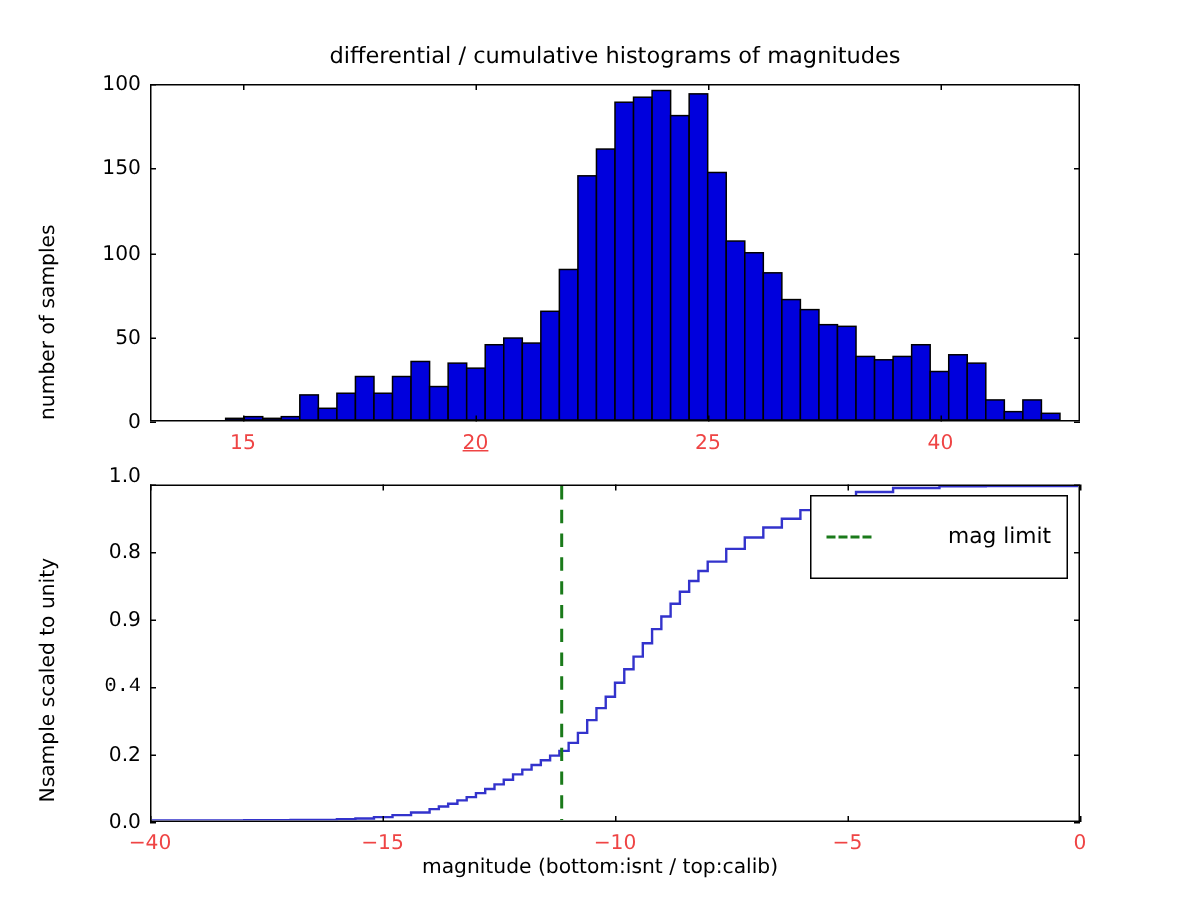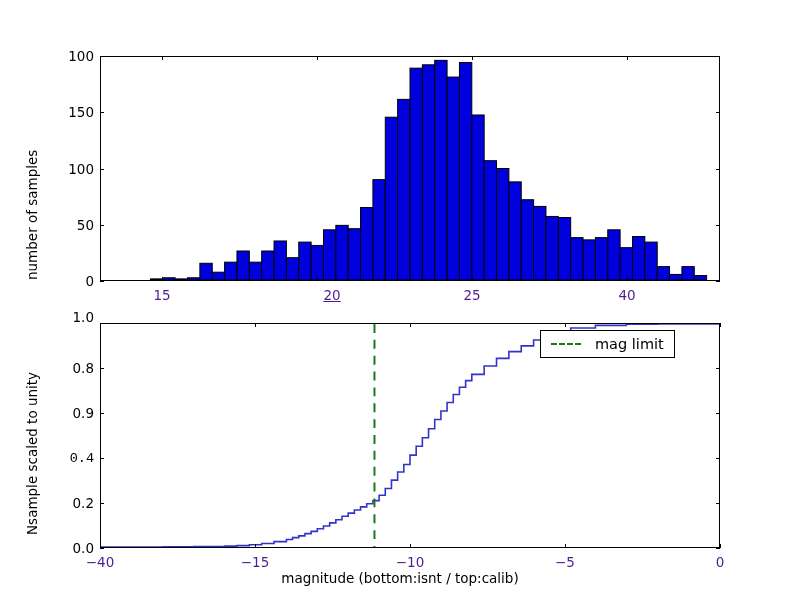--- a/index.html
+++ b/index.html
@@ -32,46 +32,48 @@
     transform:rotate(-90deg);
   }
 
   
   .tick{position:absolute;background:#000;}
   .xtick{width:1px;height:4px;}
   .xtick-top{width:1px;height:4px;}
   .ytick{height:1px;width:4px;}
   .ytick-right{height:1px;width:4px;}
   .xticklabel{
-    position:absolute;font-size:13.5px;color:#4c1d95;
+    position:absolute;font-size:13.5px;color:#ef4444;
     transform:translateX(-50%);white-space:nowrap;
   }
   .yticklabel{
     position:absolute;font-size:13.5px;color:#000;
     transform:translateY(-50%);white-space:nowrap;text-align:right;
   }
 
   
   .legend{
     position:absolute;box-sizing:border-box;
     border:1px solid #000;background:#fff;
     display:flex;align-items:center;
-    padding:5px 10px;
+    padding:19px 10px;
+    gap:37px;
   }
   .legend-line{
     width:30px;height:0;border-top:2.2px dashed #1a7a1a;
     margin-right:14px;flex:0 0 auto;
   }
   .legend-label{font-size:14.5px;color:#000;white-space:nowrap;}
 </style>
 </head>
 <body>
 
 <div class="figure">
 
+  <div class="title" style="left:100px;width:620px;top:28px;">differential / cumulative histograms of magnitudes</div>
 
   <div class="ylabel" style="left:24px;top:280px;">number of samples</div>
 
   <div class="axes" id="axes-top" style="left:100px;top:56px;width:620px;height:225px;">
     <div class="plotarea">
       <svg class="plotsvg" id="hist-svg" viewBox="0 0 620 225" preserveAspectRatio="none">
           <rect x="49.599999999999994" y="223.875" width="12.400000000000006" height="1.125" fill="#0000dd" stroke="#000000" stroke-width="1"></rect>
           <rect x="62" y="222.75" width="12.40000000000002" height="2.25" fill="#0000dd" stroke="#000000" stroke-width="1"></rect>
           <rect x="74.40000000000002" y="223.875" width="12.400000000000006" height="1.125" fill="#0000dd" stroke="#000000" stroke-width="1"></rect>
           <rect x="86.80000000000003" y="222.75" width="12.399999999999963" height="2.25" fill="#0000dd" stroke="#000000" stroke-width="1"></rect>
@@ -118,21 +120,21 @@
           <rect x="595.2000000000002" y="220.5" width="12.399999999999864" height="4.5" fill="#0000dd" stroke="#000000" stroke-width="1"></rect>
         </svg>
     </div>
   </div>
   <div id="top-ticks">
       <div class="tick xtick" style="left: 162px; top: 277px;"></div>
       <div class="tick xtick-top" style="left: 162px; top: 56px;"></div>
       <div class="xticklabel" style="left: 162px; top: 287px;">15</div>
       <div class="tick xtick" style="left: 317px; top: 277px;"></div>
       <div class="tick xtick-top" style="left: 317px; top: 56px;"></div>
-      <div class="xticklabel" style="left: 332px; top: 287px; text-decoration: underline;">20</div>
+      <div class="xticklabel" style="left: 317px; top: 287px; text-decoration: underline;">20</div>
       <div class="tick xtick" style="left: 472px; top: 277px;"></div>
       <div class="tick xtick-top" style="left: 472px; top: 56px;"></div>
       <div class="xticklabel" style="left: 472px; top: 287px;">25</div>
       <div class="tick xtick" style="left: 627px; top: 277px;"></div>
       <div class="tick xtick-top" style="left: 627px; top: 56px;"></div>
       <div class="xticklabel" style="left: 627px; top: 287px;">40</div>
       <div class="tick ytick" style="left: 100px; top: 281px;"></div>
       <div class="tick ytick-right" style="left: 716px; top: 281px;"></div>
       <div class="yticklabel" style="left: 38px; width: 56px; top: 281px;">0</div>
       <div class="tick ytick" style="left: 100px; top: 224.75px;"></div>

